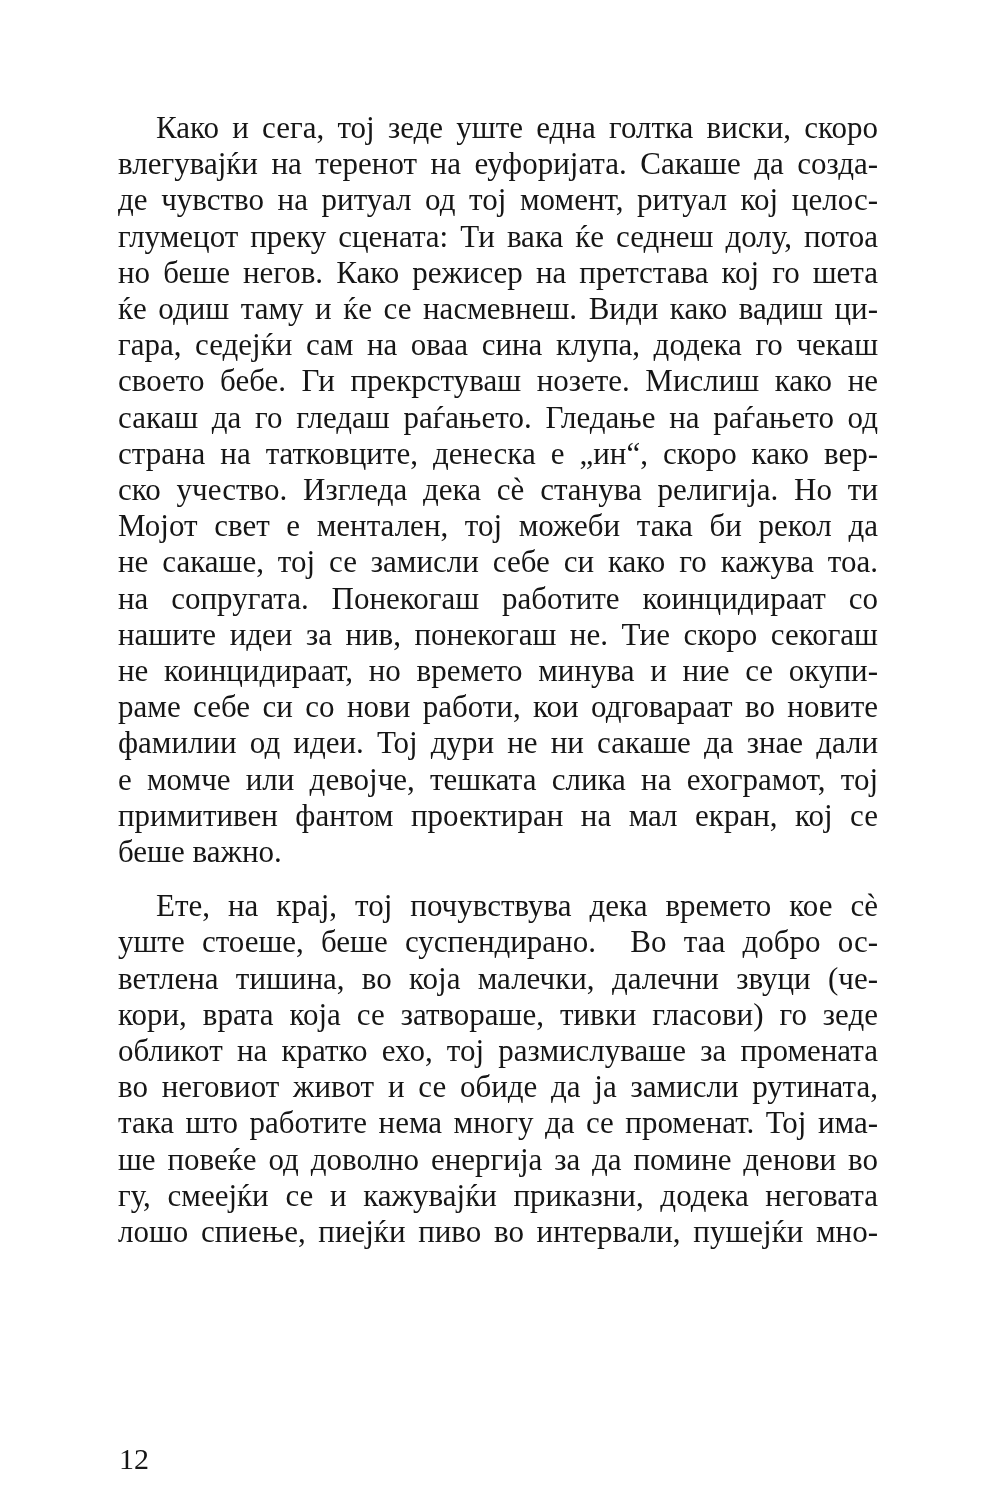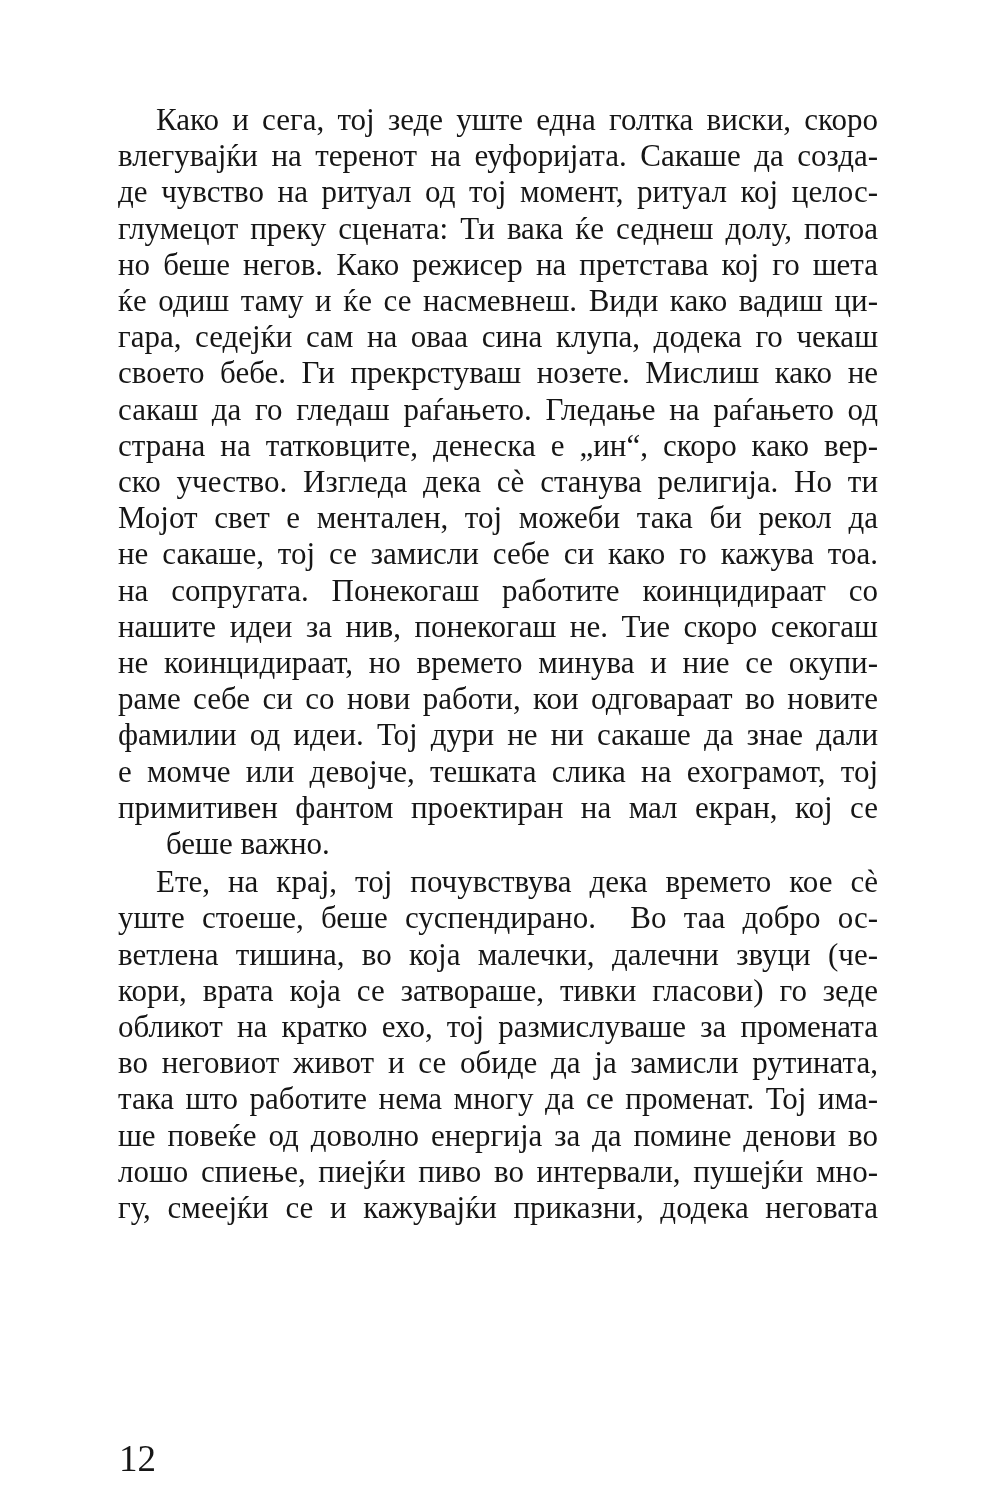--- a/index.html
+++ b/index.html
@@ -13,45 +13,44 @@
     overflow: hidden;
     font-family: "Liberation Serif", "DejaVu Serif", serif;
   }
   .book-page {
     position: absolute;
     inset: 0;
   }
   .text-block {
     position: absolute;
     left: 118px;
-    top: 102px;
+    top: 110px;
     width: 760px;
   }
   .paragraph + .paragraph {
-    margin-top: 2px;
+    margin-top: 18px;
   }
   .line {
     font-size: 31px;
     line-height: 36.2px;
     text-align: justify;
     text-align-last: justify;
     letter-spacing: 0;
   }
   .line.para-first {
     text-indent: 38px;
   }
   .line.para-last-left {
     text-align-last: left;
-    margin-left: 48px;
   }
   .page-number {
     position: absolute;
     left: 119px;
     top: 1442px;
-    font-size: 37px;
+    font-size: 30px;
     line-height: 34px;
   }
 </style>
 </head>
 <body style="background: rgb(255, 255, 255); color: rgb(22, 22, 22);">
 
 <div class="book-page">
   <div class="text-block" id="text-block">
       <div class="paragraph">
         <div class="line para-first">Како и сега, тој зеде уште една голтка виски, скоро</div>
@@ -78,18 +77,18 @@
       </div>
       <div class="paragraph">
         <div class="line para-first">Ете, на крај, тој почувствува дека времето кое сѐ</div>
         <div class="line">уште стоеше, беше суспендирано.&nbsp; Во таа добро ос-</div>
         <div class="line">ветлена тишина, во која малечки, далечни звуци (че-</div>
         <div class="line">кори, врата која се затвораше, тивки гласови) го зеде</div>
         <div class="line">обликот на кратко ехо, тој размислуваше за промената</div>
         <div class="line">во неговиот живот и се обиде да ја замисли рутината,</div>
         <div class="line">така што работите нема многу да се променат. Тој има-</div>
         <div class="line">ше повеќе од доволно енергија за да помине денови во</div>
+        <div class="line">гу, смеејќи се и кажувајќи приказни, додека неговата</div>
         <div class="line">лошо спиење, пиејќи пиво во интервали, пушејќи мно-</div>
-        <div class="line">гу, смеејќи се и кажувајќи приказни, додека неговата</div>
       </div>
     </div>
   <div class="page-number">12</div>
 </div>
 
 </body></html>

